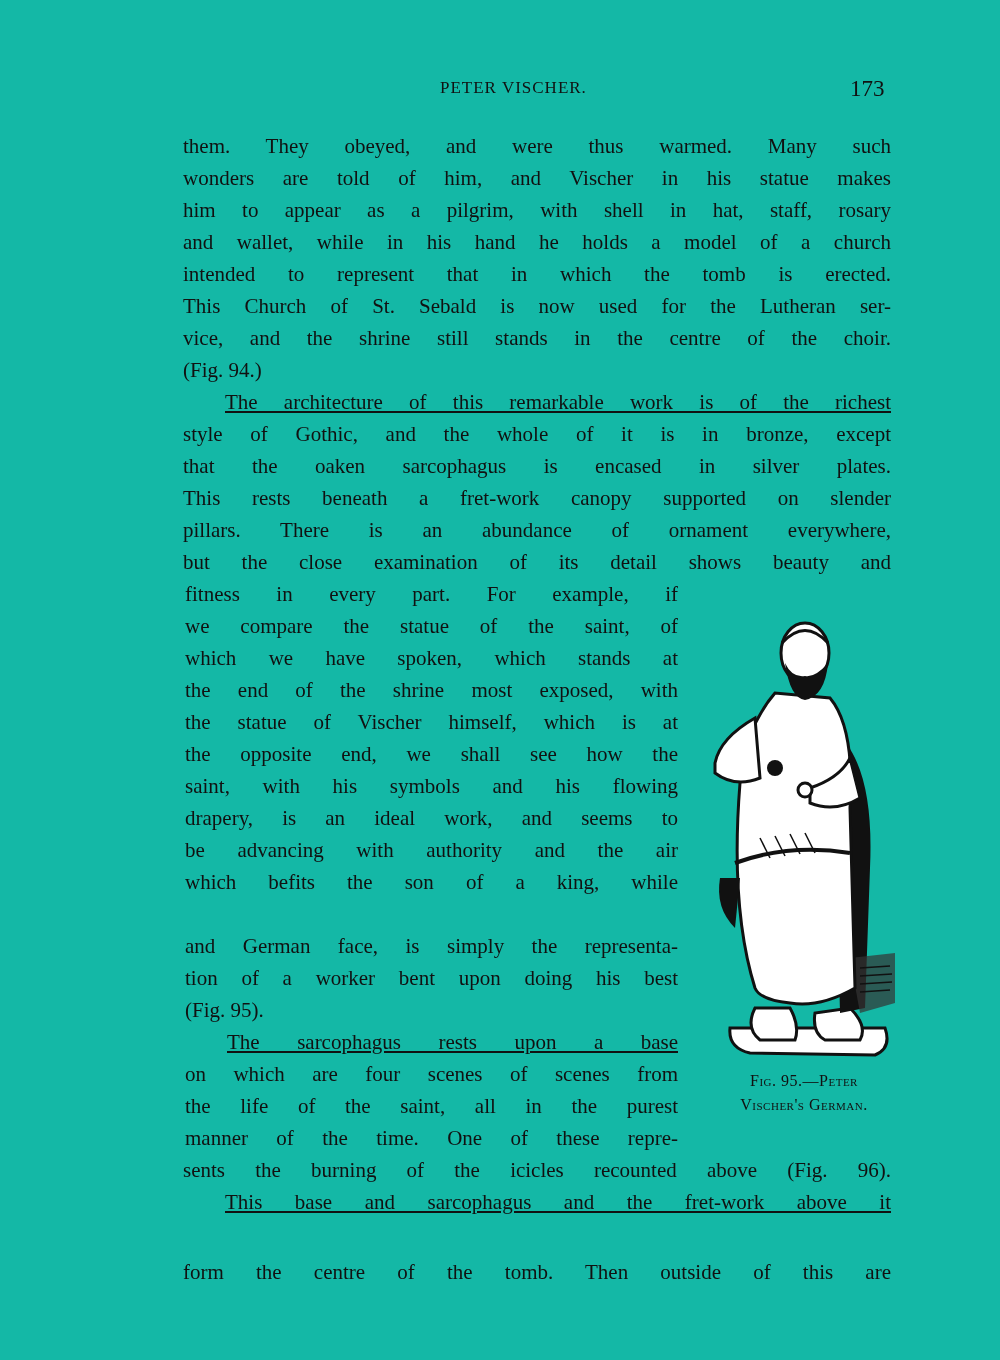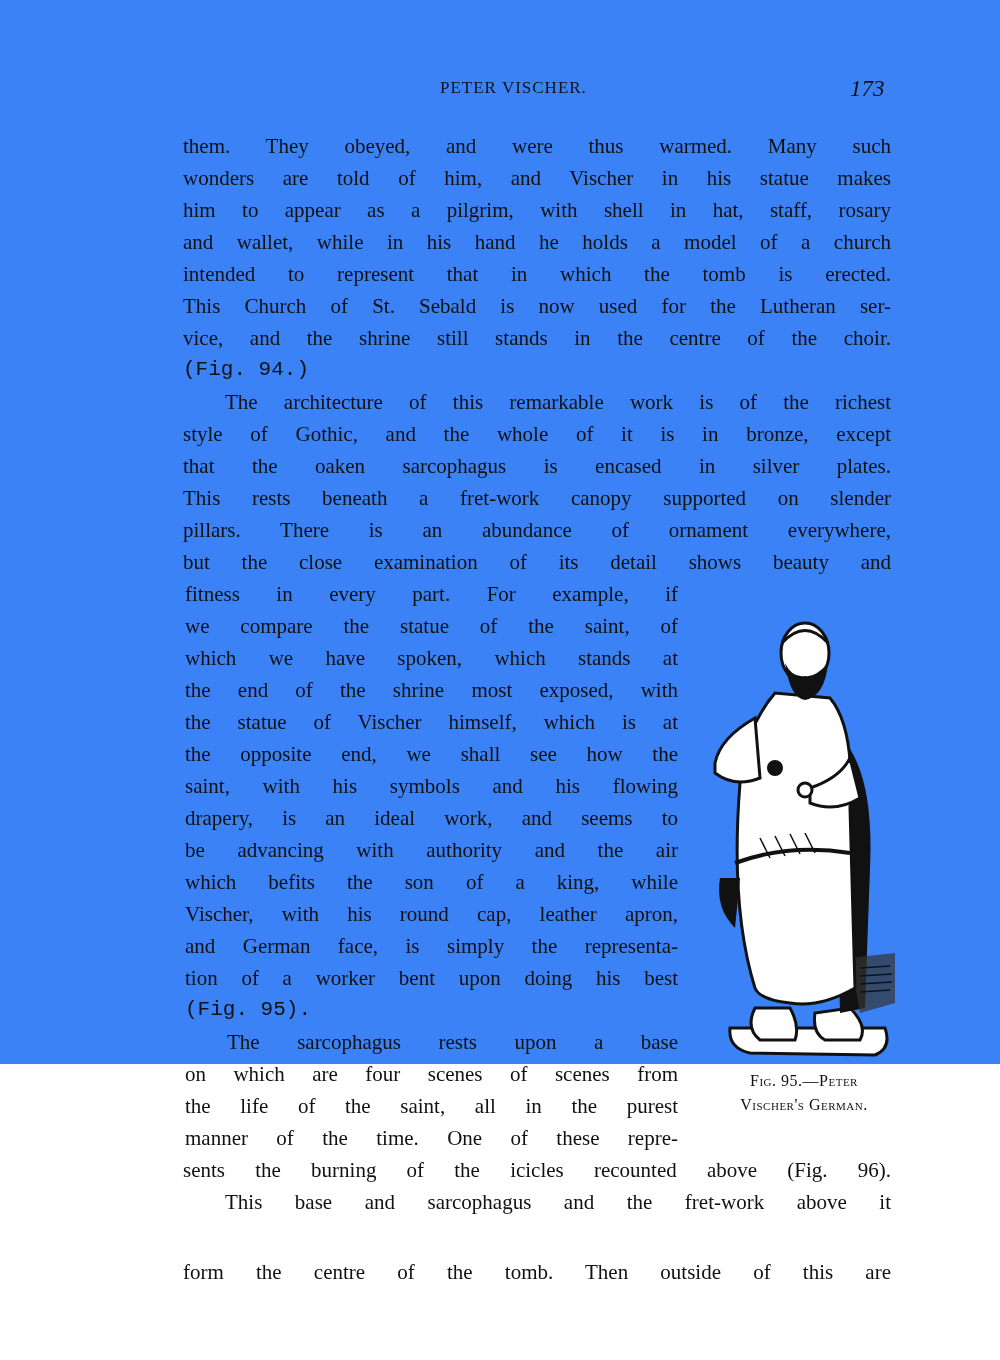--- a/index.html
+++ b/index.html
@@ -1,24 +1,24 @@
 <!DOCTYPE html>
 <html><head>
 <meta charset="utf-8">
 <style>
   html, body { margin: 0; padding: 0; background: #ffffff; }
   body { width: 1000px; height: 1360px; position: relative; overflow: hidden; font-family: "Liberation Serif", "DejaVu Serif", serif; color: #111; }
-  .page { position: absolute; left: 0; top: 0; width: 1000px; height: 1064px; background: #3b82f6; }
+  .page { position: absolute; left: 0; top: 0; width: 1000px; height: 1360px; background: #14b8a6; }
   .running-head { position: absolute; top: 78px; left: 440px; font-size: 17px; letter-spacing: 1px; }
-  .page-number { position: absolute; top: 76px; left: 850px; font-size: 23px; font-style: italic; }
+  .page-number { position: absolute; top: 76px; left: 850px; font-size: 23px; }
   .line { position: absolute; font-size: 21px; line-height: 32px; white-space: nowrap; }
   .full { left: 183px; width: 708px; text-align: justify; text-align-last: justify; }
   .narrow { left: 185px; width: 493px; text-align: justify; text-align-last: justify; }
-  .last { text-align-last: left; font-family: Liberation Mono, monospace; }
-  .indent { padding-left: 42px; box-sizing: border-box; }
+  .last { text-align-last: left; }
+  .indent { padding-left: 42px; box-sizing: border-box; text-decoration: underline; }
   .figure { position: absolute; left: 700px; top: 608px; width: 200px; height: 455px; }
   .caption { position: absolute; left: 704px; width: 200px; text-align: center; font-size: 16px; letter-spacing: 0.5px; font-variant: small-caps; }
 </style>
 </head>
 <body>
 
 <div class="page">
   <div class="running-head">PETER VISCHER.</div>
   <div class="page-number">173</div>
 
@@ -41,21 +41,20 @@
   <div class="line narrow" style="top:578px">fitness in every part.  For example, if</div>
   <div class="line narrow" style="top:610px">we compare the statue of the saint, of</div>
   <div class="line narrow" style="top:642px">which we have spoken, which stands at</div>
   <div class="line narrow" style="top:674px">the end of the shrine most exposed, with</div>
   <div class="line narrow" style="top:706px">the statue of Vischer himself, which is at</div>
   <div class="line narrow" style="top:738px">the opposite end, we shall see how the</div>
   <div class="line narrow" style="top:770px">saint, with his symbols and his flowing</div>
   <div class="line narrow" style="top:802px">drapery, is an ideal work, and seems to</div>
   <div class="line narrow" style="top:834px">be advancing with authority and the air</div>
   <div class="line narrow" style="top:866px">which befits the son of a king, while</div>
-  <div class="line narrow" style="top:898px">Vischer, with his round cap, leather apron,</div>
   <div class="line narrow" style="top:930px">and German face, is simply the representa-</div>
   <div class="line narrow" style="top:962px">tion of a worker bent upon doing his best</div>
   <div class="line narrow last" style="top:994px">(Fig. 95).</div>
   <div class="line narrow indent" style="top:1026px">The sarcophagus rests upon a base</div>
   <div class="line narrow" style="top:1058px">on which are four scenes of scenes from</div>
   <div class="line narrow" style="top:1090px">the life of the saint, all in the purest</div>
   <div class="line narrow" style="top:1122px">manner of the time.  One of these repre-</div>
 
   <div class="line full" style="top:1154px">sents the burning of the icicles recounted above (Fig. 96).</div>
   <div class="line full indent" style="top:1186px">This base and sarcophagus and the fret-work above it</div>

